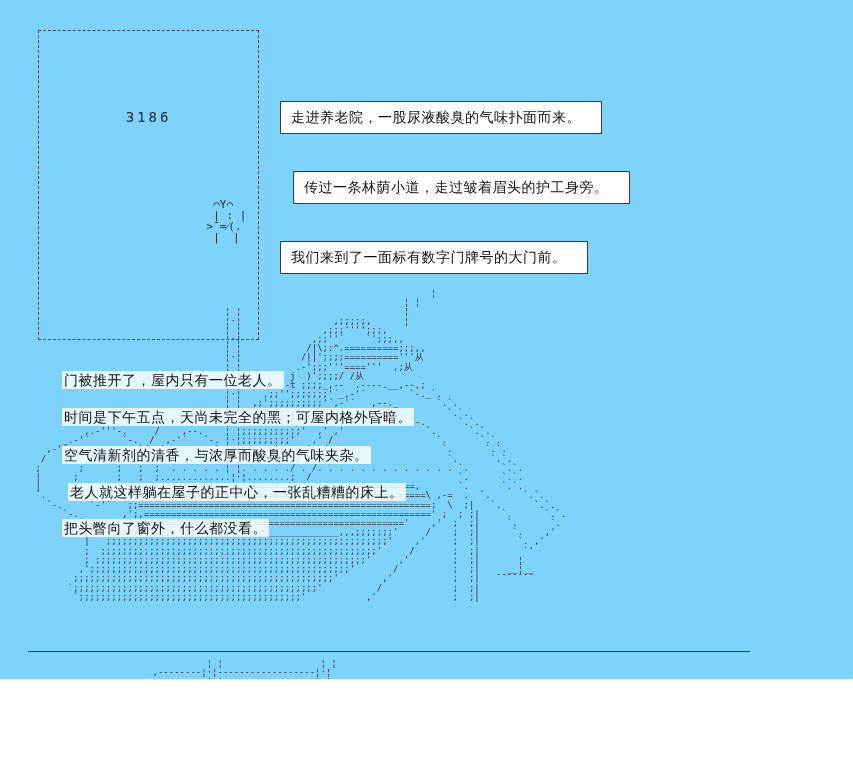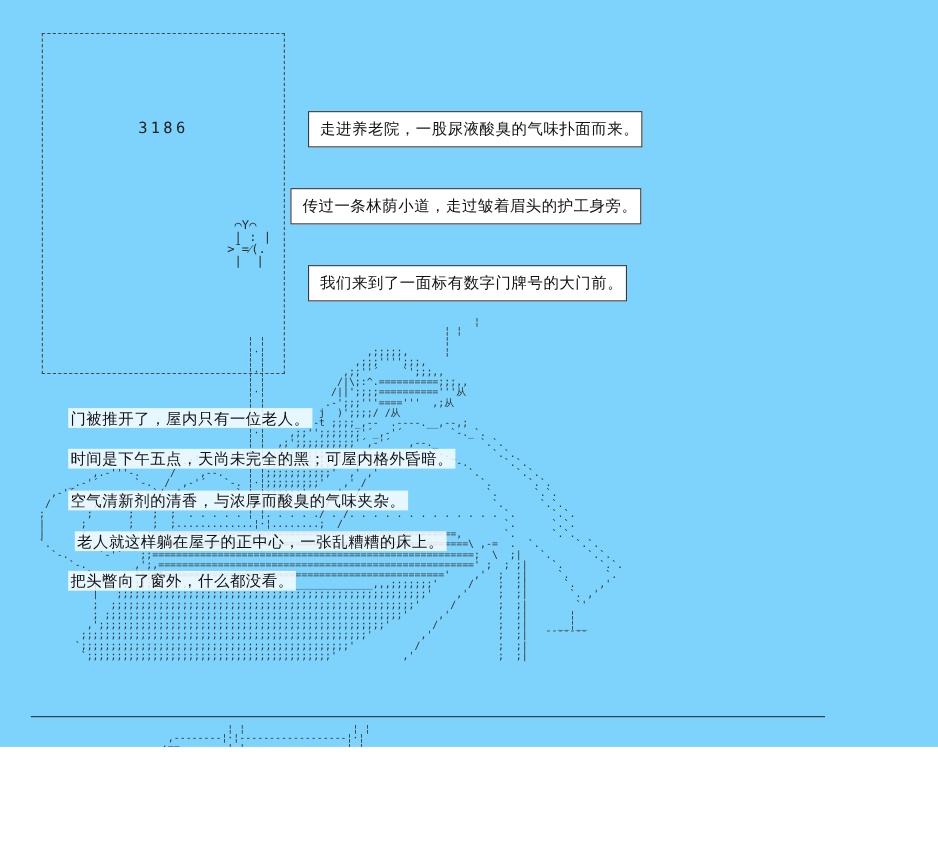--- a/index.html
+++ b/index.html
@@ -38,29 +38,29 @@
     letter-spacing: 3px;
     color: #222;
   }
 
   
   .bubble {
     position: absolute;
     border: 1px solid #3a3a3a;
     background: #ffffff;
     box-sizing: border-box;
-    padding: 6px 2px 7px 10px;
+    padding: 6px 20px 7px 10px;
     font-size: 14px;
     line-height: 18px;
     letter-spacing: 0.5px;
     white-space: nowrap;
     color: #111;
   }
   #bubble-1 { left: 280px; top: 101px; }
-  #bubble-2 { left: 264px; top: 171px; }
+  #bubble-2 { left: 293px; top: 171px; }
   #bubble-3 { left: 280px; top: 241px; text-align: center; }
 
   
   .narration {
     position: absolute;
     font-size: 14px;
     line-height: 18px;
     letter-spacing: 0.5px;
     white-space: nowrap;
     color: #111;

